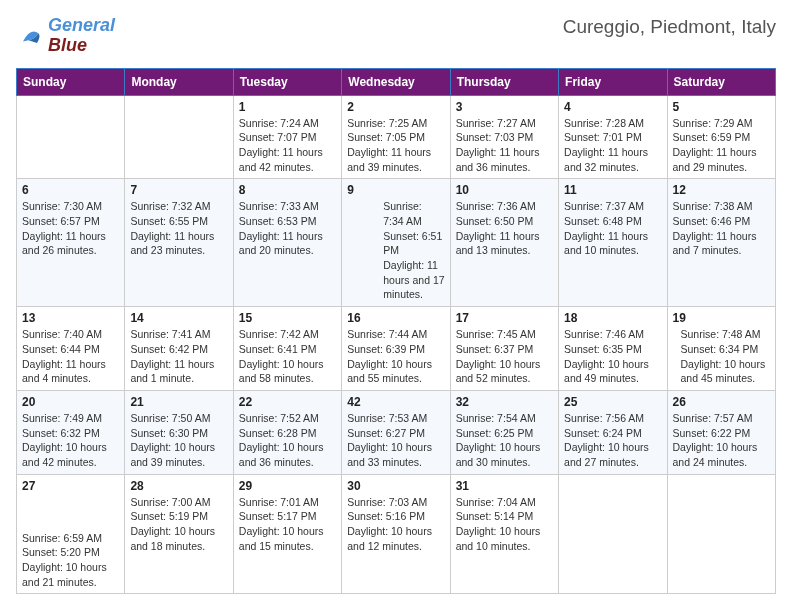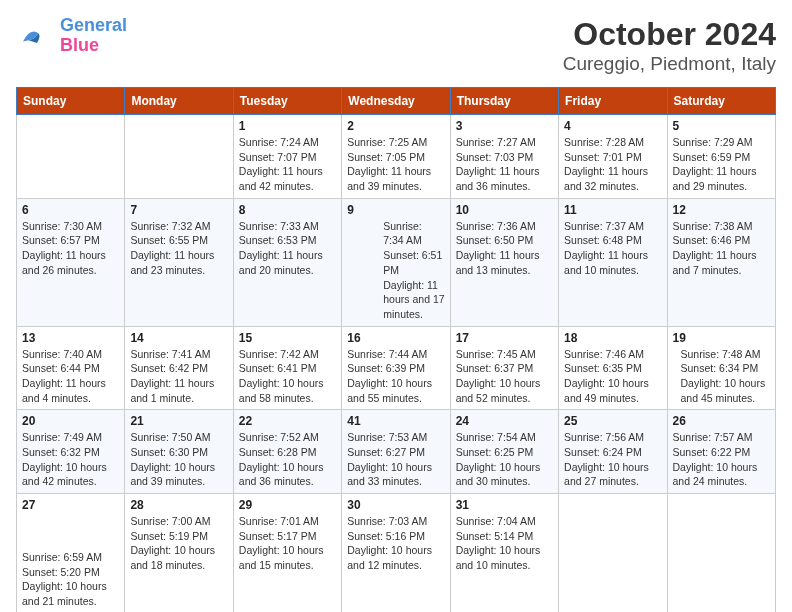--- a/index.html
+++ b/index.html
@@ -12,21 +12,22 @@
     }
     .header {
       display: flex;
       justify-content: space-between;
       align-items: flex-start;
       margin-bottom: 12px;
     }
     .logo {
       display: flex;
       align-items: center;
-      gap: 16px;
+      gap: 4px;
+      font-style: italic;
     }
     .logo-text {
       font-size: 18px;
       font-weight: bold;
       color: #333;
       line-height: 1.1;
     }
     .logo-text span {
       color: #4a90d9;
     }
@@ -45,21 +46,21 @@
     .location {
       font-size: 19px;
       color: #555;
     }
     .calendar {
       width: 100%;
       border-collapse: collapse;
       font-size: 11px;
     }
     .calendar th {
-      background: #c2410c;
+      background: #701a75;
       color: #fff;
       text-align: left;
       padding: 6px 6px;
       font-size: 12px;
       font-weight: bold;
       border: 1px solid #3a7bc8;
     }
     .calendar td {
       border: 1px solid #ccc;
       vertical-align: top;
@@ -94,25 +95,24 @@
 <body>
 
 <div class="header">
   <div class="logo">
     <svg class="logo-icon" viewBox="0 0 40 40" xmlns="http://www.w3.org/2000/svg">
       <path d="M10 28 Q20 8 32 16 Q28 24 18 26 Z" fill="#4a90d9"></path>
       <path d="M18 26 Q28 24 32 16 Q36 20 30 30 Z" fill="#2a6aaa"></path>
     </svg>
     <div class="logo-text">
       <div><span>General</span></div>
-      <div><span style="color:#ec4899">Blue</span></div>
+      <div><span style="color:#7f1d1d">Blue</span></div>
     </div>
   </div>
   <div class="title-block">
-    <div class="month-year">October 2024</div>
     <div class="location">Cureggio, Piedmont, Italy</div>
   </div>
 </div>
 
 <table class="calendar">
   <thead>
     <tr id="header-row">
         <th>Sunday</th>
         <th>Monday</th>
         <th>Tuesday</th>
@@ -258,27 +258,27 @@
 Sunset: 6:30 PM
 Daylight: 10 hours and 39 minutes.</div>
         </td>
         <td>
           <span class="day-num">22</span>
           <div class="day-info" style="white-space: pre-line;">Sunrise: 7:52 AM
 Sunset: 6:28 PM
 Daylight: 10 hours and 36 minutes.</div>
         </td>
         <td>
-          <span class="day-num">41</span>
+          <span class="day-num">42</span>
           <div class="day-info" style="white-space: pre-line;">Sunrise: 7:53 AM
 Sunset: 6:27 PM
 Daylight: 10 hours and 33 minutes.</div>
         </td>
         <td>
-          <span class="day-num">24</span>
+          <span class="day-num">32</span>
           <div class="day-info" style="white-space: pre-line;">Sunrise: 7:54 AM
 Sunset: 6:25 PM
 Daylight: 10 hours and 30 minutes.</div>
         </td>
         <td>
           <span class="day-num">25</span>
           <div class="day-info" style="white-space: pre-line;">Sunrise: 7:56 AM
 Sunset: 6:24 PM
 Daylight: 10 hours and 27 minutes.</div>
         </td>

